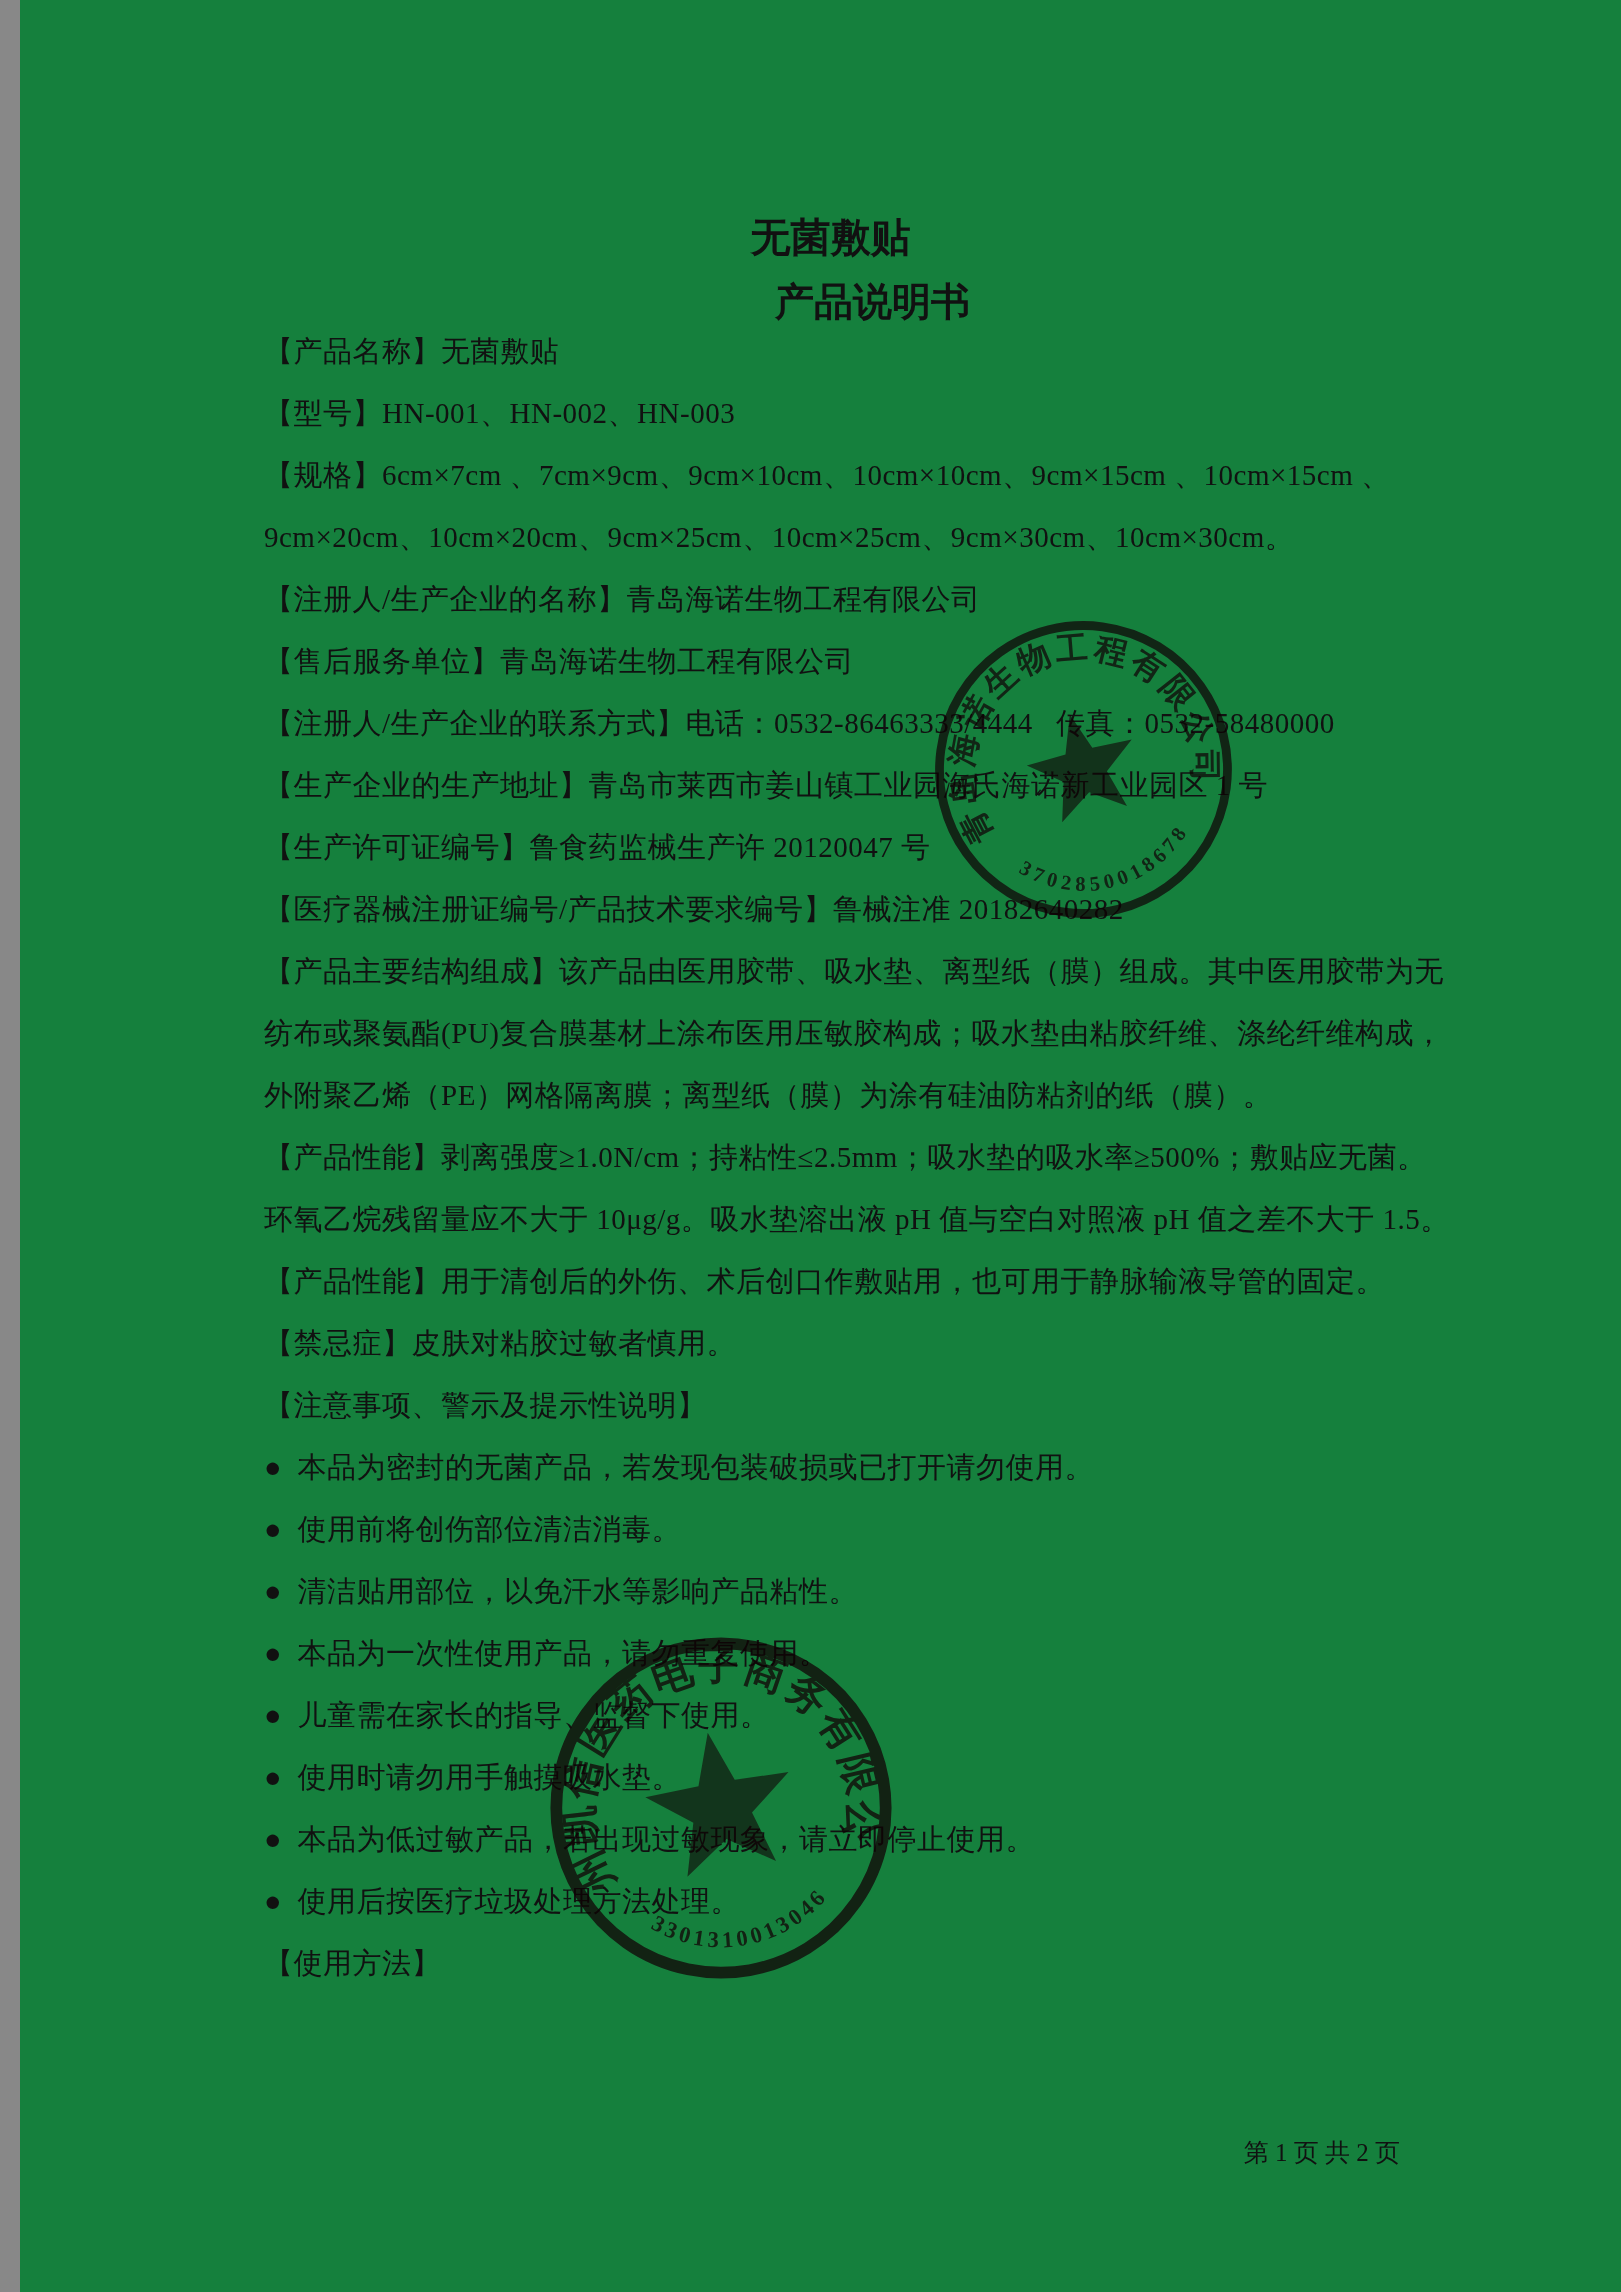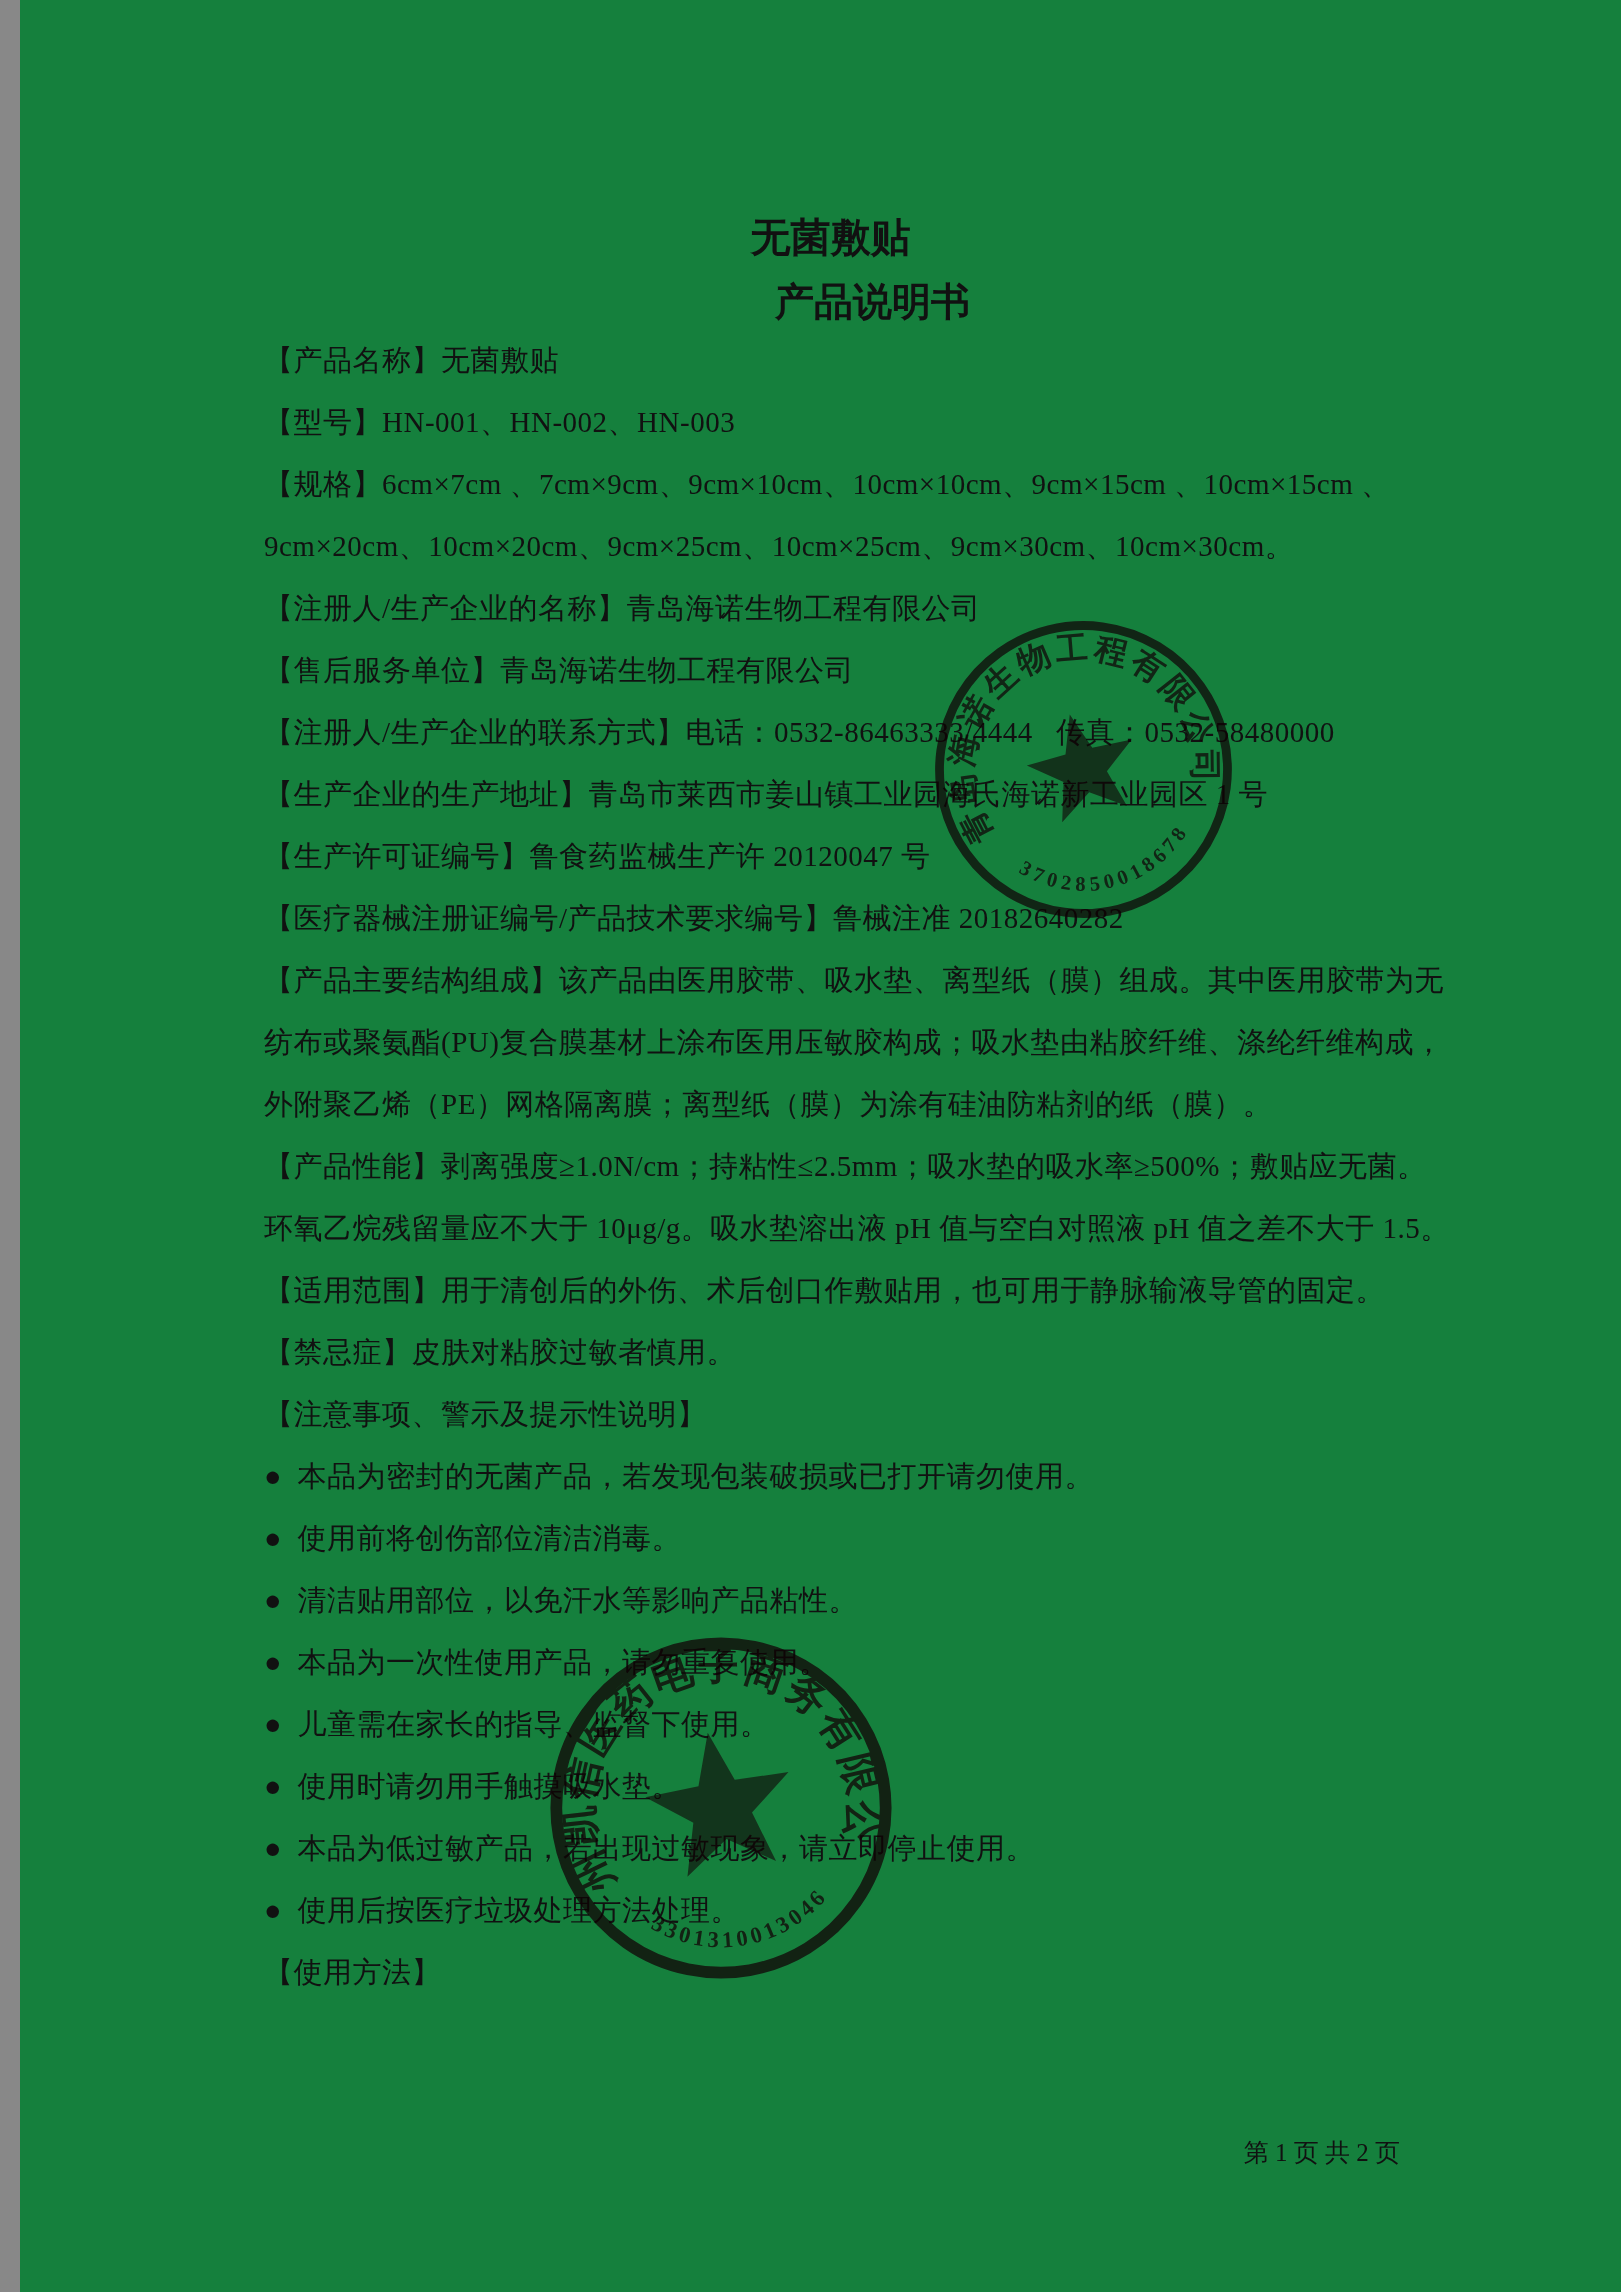--- a/index.html
+++ b/index.html
@@ -16,21 +16,21 @@
     position:absolute;left:0;top:214px;width:100%;
     text-align:center;font-size:40px;font-weight:bold;
     line-height:47px;white-space:pre;
   }
   .doc-subtitle{
     position:absolute;left:0;top:278px;width:100%;
     text-align:center;font-size:39px;font-weight:bold;
     line-height:47px;white-space:pre;padding-left:42px;
   }
   .content{
-    position:absolute;left:244px;top:329px;width:1147px;
+    position:absolute;left:244px;top:320px;width:1147px;
   }
   .line{
     height:62px;line-height:62px;
     font-size:29px;white-space:pre;
     letter-spacing:0.5px;
   }
   .footer{
     position:absolute;top:2133px;right:241px;
     font-size:25px;white-space:pre;line-height:39px;
   }
@@ -61,21 +61,21 @@
     <div class="line">【售后服务单位】青岛海诺生物工程有限公司</div>
     <div class="line">【注册人/生产企业的联系方式】电话：0532-86463333/4444   传真：0532-58480000</div>
     <div class="line">【生产企业的生产地址】青岛市莱西市姜山镇工业园海氏海诺新工业园区 1 号</div>
     <div class="line">【生产许可证编号】鲁食药监械生产许 20120047 号</div>
     <div class="line">【医疗器械注册证编号/产品技术要求编号】鲁械注准 20182640282</div>
     <div class="line">【产品主要结构组成】该产品由医用胶带、吸水垫、离型纸（膜）组成。其中医用胶带为无</div>
     <div class="line">纺布或聚氨酯(PU)复合膜基材上涂布医用压敏胶构成；吸水垫由粘胶纤维、涤纶纤维构成，</div>
     <div class="line">外附聚乙烯（PE）网格隔离膜；离型纸（膜）为涂有硅油防粘剂的纸（膜）。</div>
     <div class="line">【产品性能】剥离强度≥1.0N/cm；持粘性≤2.5mm；吸水垫的吸水率≥500%；敷贴应无菌。</div>
     <div class="line">环氧乙烷残留量应不大于 10μg/g。吸水垫溶出液 pH 值与空白对照液 pH 值之差不大于 1.5。</div>
-    <div class="line">【适用范围】用于清创后的外伤、术后创口作敷贴用，也可用于静脉输液导管的固定。</div>
+    <div class="line">【产品性能】用于清创后的外伤、术后创口作敷贴用，也可用于静脉输液导管的固定。</div>
     <div class="line">【禁忌症】皮肤对粘胶过敏者慎用。</div>
     <div class="line">【注意事项、警示及提示性说明】</div>
     <div class="line">●  本品为密封的无菌产品，若发现包装破损或已打开请勿使用。</div>
     <div class="line">●  使用前将创伤部位清洁消毒。</div>
     <div class="line">●  清洁贴用部位，以免汗水等影响产品粘性。</div>
     <div class="line">●  本品为一次性使用产品，请勿重复使用。</div>
     <div class="line">●  儿童需在家长的指导、监督下使用。</div>
     <div class="line">●  使用时请勿用手触摸吸水垫。</div>
     <div class="line">●  本品为低过敏产品，若出现过敏现象，请立即停止使用。</div>
     <div class="line">●  使用后按医疗垃圾处理方法处理。</div>

